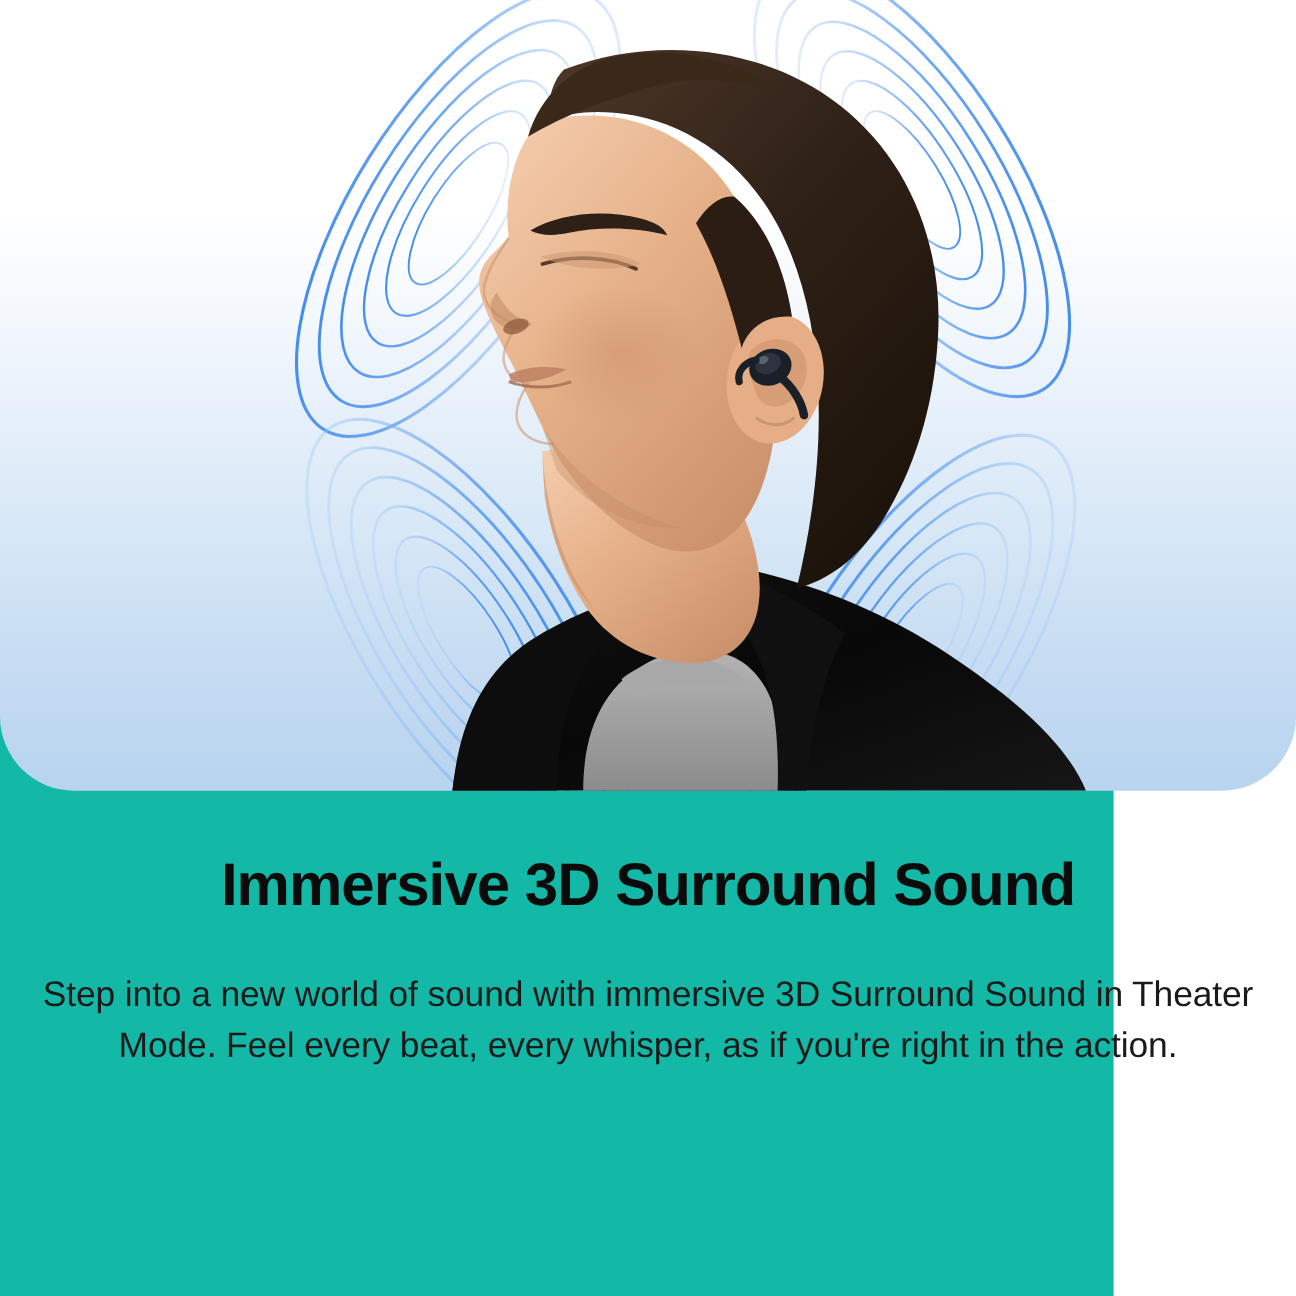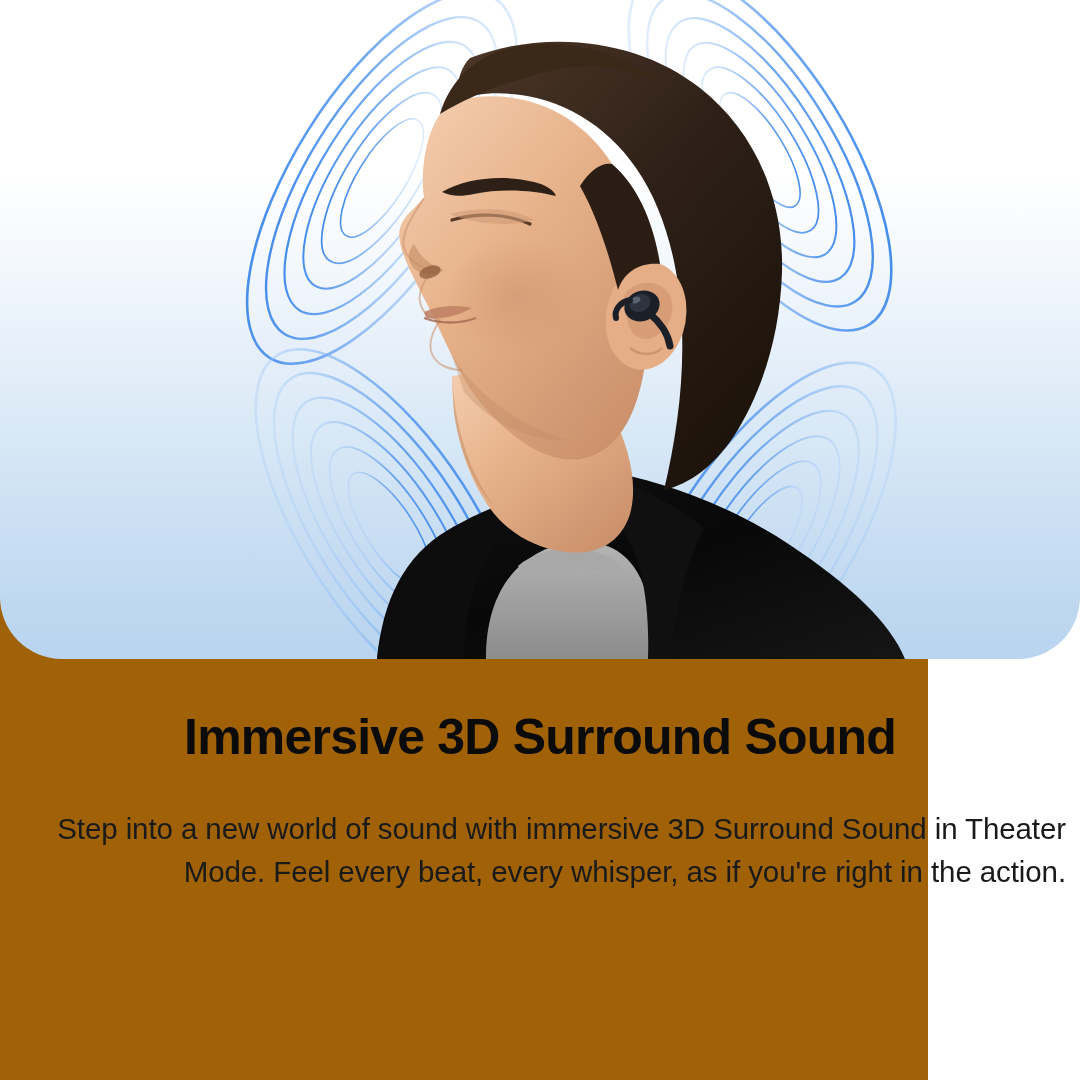--- a/index.html
+++ b/index.html
@@ -10,21 +10,21 @@
     height: 1080px;
     background: #ffffff;
     font-family: "Liberation Sans", sans-serif;
     overflow: hidden;
   }
 
   .page {
     position: relative;
     width: 928px;
     height: 1080px;
-    background: #a16207;
+    background: #14b8a6;
   }
 
   
   .hero-card {
     position: absolute;
     left: 0;
     top: 0;
     width: 1080px;
     height: 659px;
     border-radius: 0 0 62px 62px;
@@ -79,21 +79,20 @@
     margin-top: 43px;
     font-family: "Liberation Sans", sans-serif;
     font-size: 29.5px;
     font-weight: 400;
     color: #1a1a1a;
     line-height: 1.47;
     letter-spacing: -0.1px;
     max-width: 1062px;
     margin-left: auto;
     margin-right: auto;
-    text-align: right;
   }
 </style>
 </head>
 <body>
 
 <div class="page">
 
   <div class="hero-card">
     <div class="hero-stage">
 

